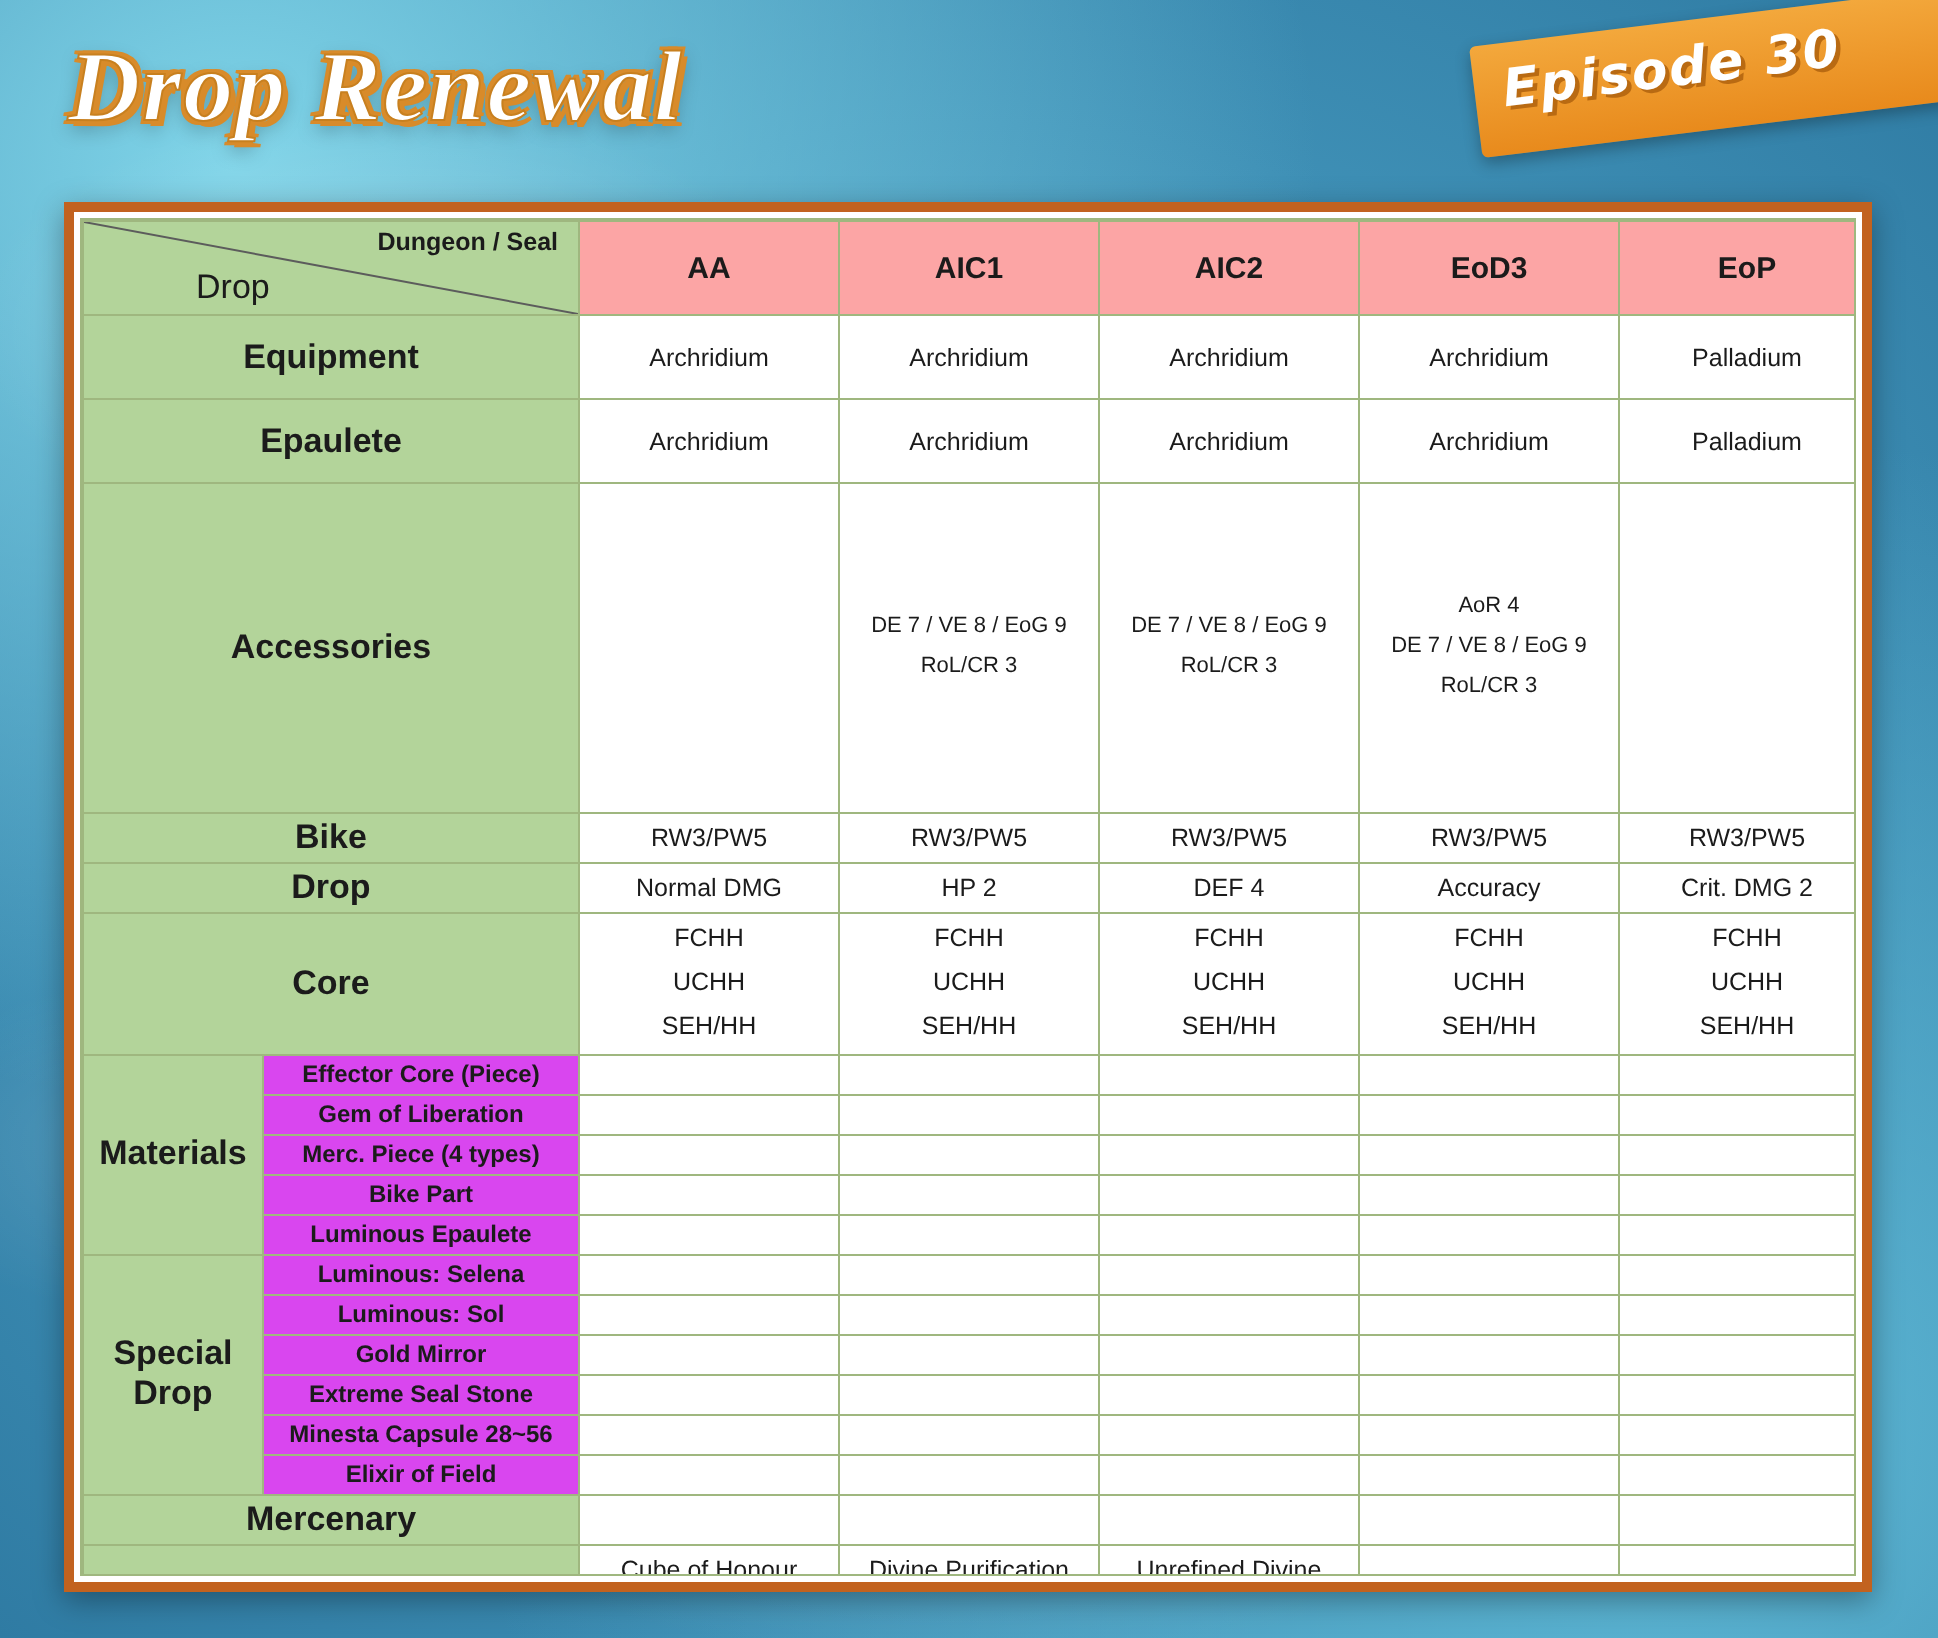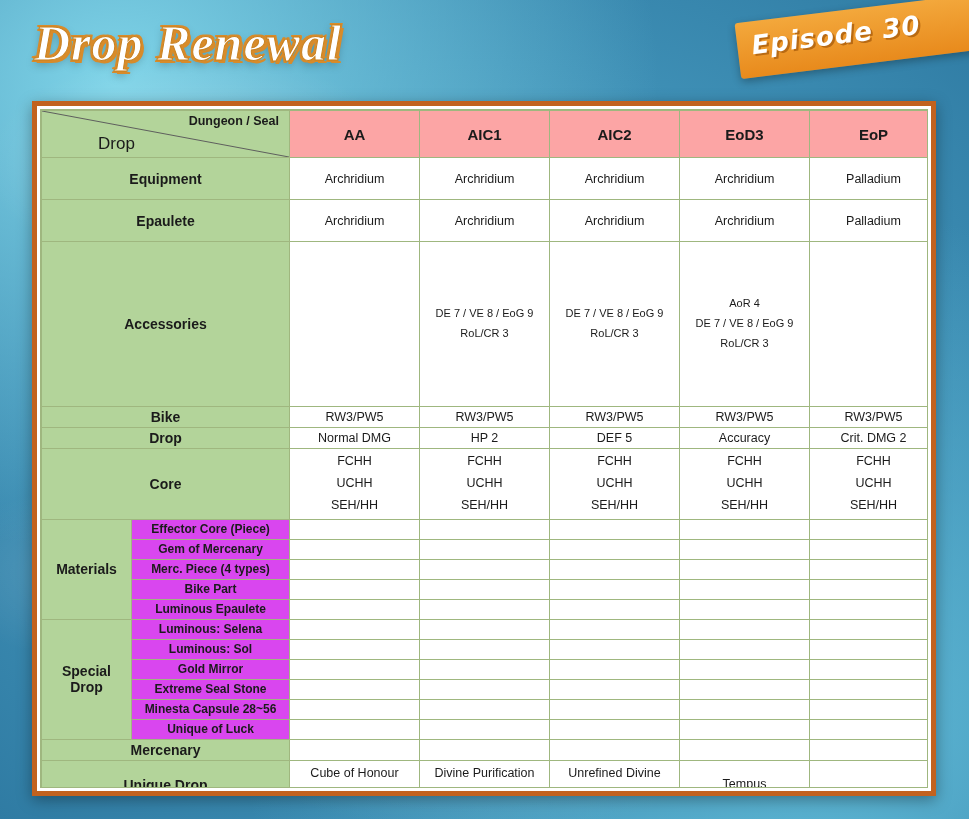--- a/index.html
+++ b/index.html
@@ -136,21 +136,21 @@
   td, th {
     border: 1px solid #9fb77f;
     padding: 2px 4px;
     text-align: center;
     vertical-align: middle;
     background: transparent;
   }
   .lbl {
     background: #b3d49a;
     font-weight: bold;
-    font-size: 14px;
+    font-size: 17px;
   }
   .lbl-sub {
     background: #d946ef;
     font-weight: bold;
     font-size: 12px;
   }
   .val { background: #ffffff; }
   .hdr {
     background: #fca5a5;
     font-weight: bold;
@@ -246,21 +246,21 @@
             <td class="val ">RW3/PW5</td>
             <td class="val ">RW3/PW5</td>
             <td class="val ">RW3/PW5</td>
             <td class="val ">RW3/PW5</td>
             <td class="val ">RW3/PW5</td>
           </tr>
           <tr>
             <td class="lbl" colspan="2" style="height:21px">Drop</td>
             <td class="val ">Normal DMG</td>
             <td class="val ">HP 2</td>
-            <td class="val ">DEF 5</td>
+            <td class="val ">DEF 4</td>
             <td class="val ">Accuracy</td>
             <td class="val ">Crit. DMG 2</td>
           </tr>
           <tr>
             <td class="lbl" colspan="2" style="height:60px">Core</td>
             <td class="val core-cell">FCHH<br>UCHH<br>SEH/HH</td>
             <td class="val core-cell">FCHH<br>UCHH<br>SEH/HH</td>
             <td class="val core-cell">FCHH<br>UCHH<br>SEH/HH</td>
             <td class="val core-cell">FCHH<br>UCHH<br>SEH/HH</td>
             <td class="val core-cell">FCHH<br>UCHH<br>SEH/HH</td>
@@ -268,21 +268,21 @@
           <tr>
             <td class="lbl" rowspan="5">Materials</td>
             <td class="lbl-sub" style="height:20px">Effector Core (Piece)</td>
             <td class="val "></td>
             <td class="val "></td>
             <td class="val "></td>
             <td class="val "></td>
             <td class="val "></td>
           </tr>
           <tr>
-            <td class="lbl-sub" style="height:20px">Gem of Mercenary</td>
+            <td class="lbl-sub" style="height:20px">Gem of Liberation</td>
             <td class="val "></td>
             <td class="val "></td>
             <td class="val "></td>
             <td class="val "></td>
             <td class="val "></td>
           </tr>
           <tr>
             <td class="lbl-sub" style="height:20px">Merc. Piece (4 types)</td>
             <td class="val "></td>
             <td class="val "></td>
@@ -341,21 +341,21 @@
           </tr>
           <tr>
             <td class="lbl-sub" style="height:20px">Minesta Capsule 28~56</td>
             <td class="val "></td>
             <td class="val "></td>
             <td class="val "></td>
             <td class="val "></td>
             <td class="val "></td>
           </tr>
           <tr>
-            <td class="lbl-sub" style="height:20px">Unique of Luck</td>
+            <td class="lbl-sub" style="height:20px">Elixir of Field</td>
             <td class="val "></td>
             <td class="val "></td>
             <td class="val "></td>
             <td class="val "></td>
             <td class="val "></td>
           </tr>
           <tr>
             <td class="lbl" colspan="2" style="height:21px">Mercenary</td>
             <td class="val "></td>
             <td class="val "></td>

